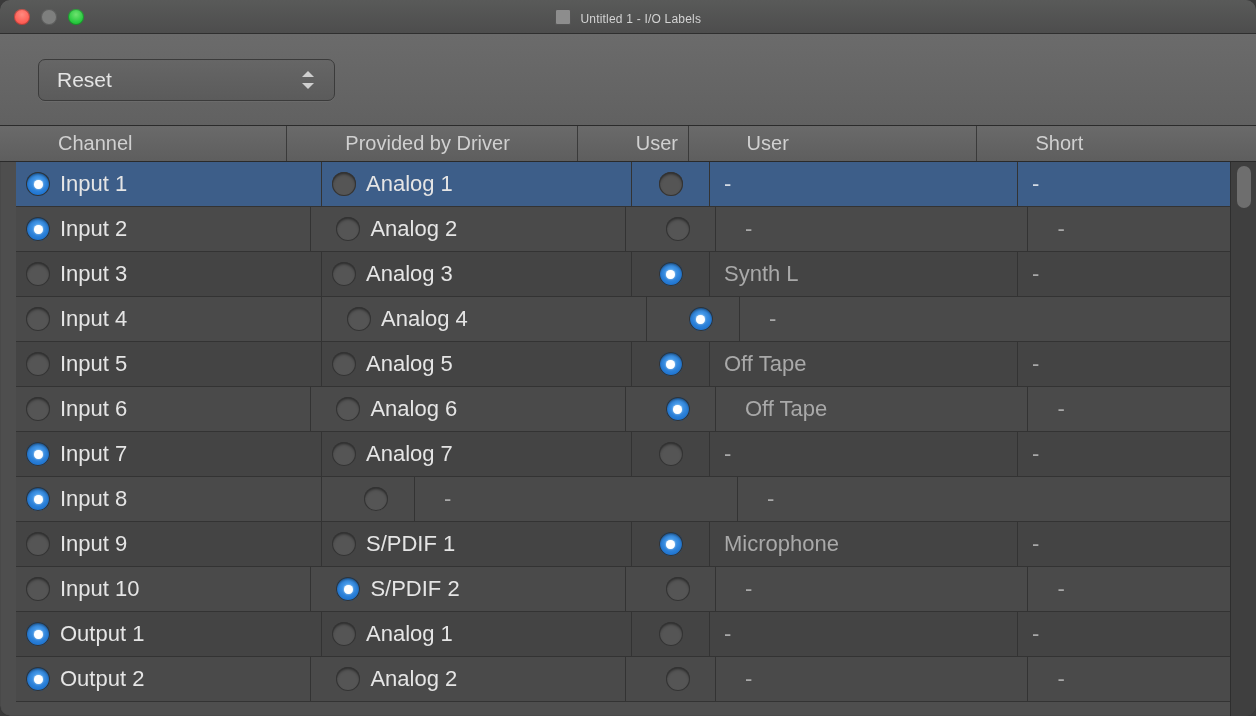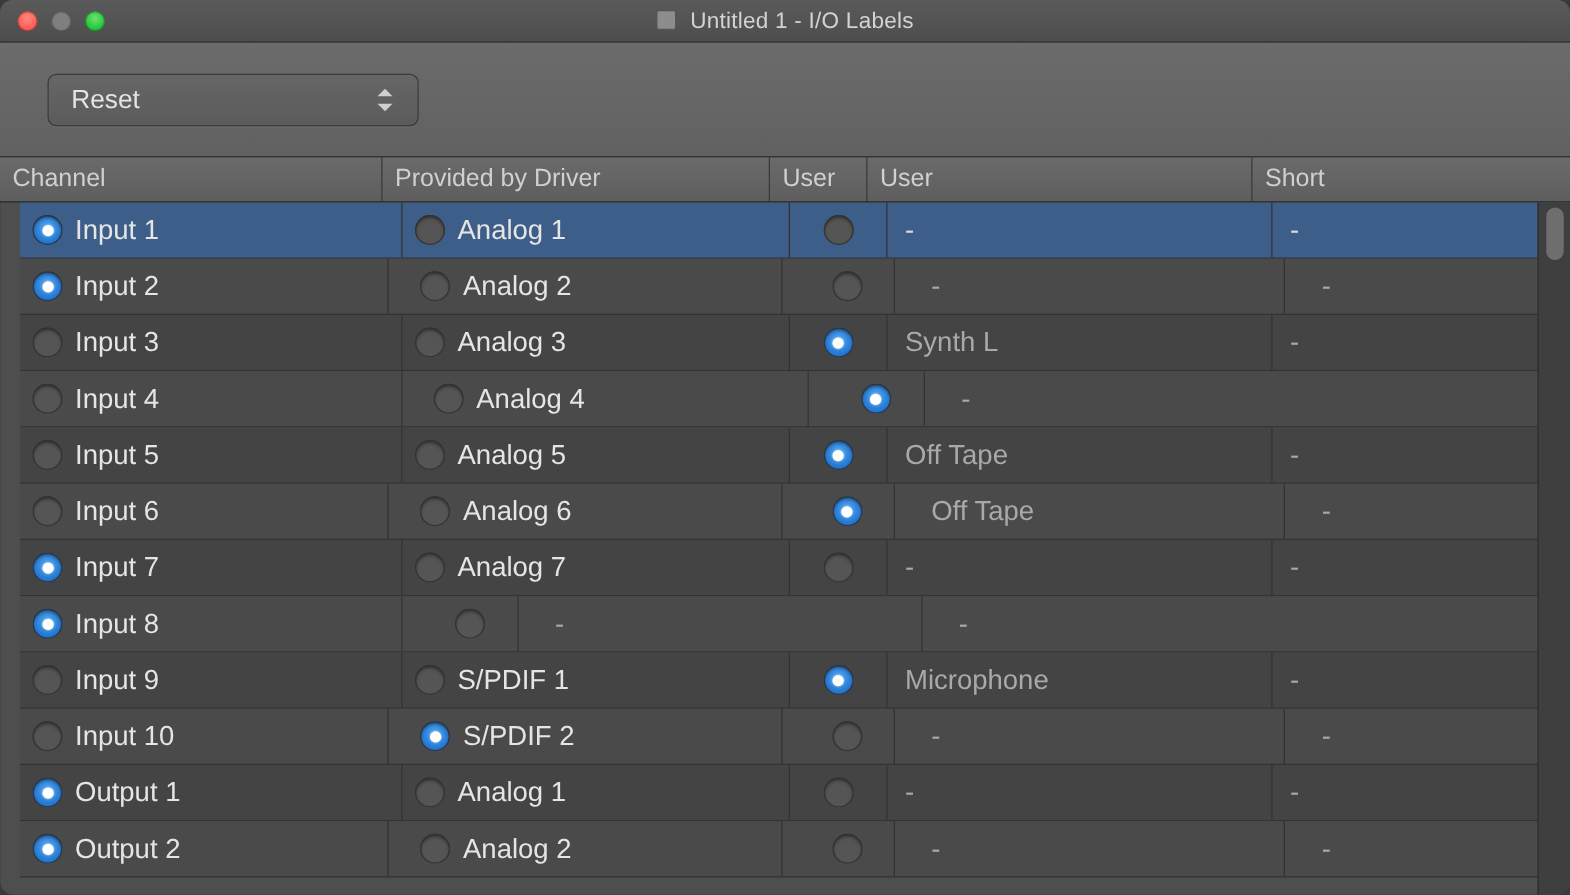--- a/index.html
+++ b/index.html
@@ -5,33 +5,33 @@
     * { margin: 0; padding: 0; box-sizing: border-box; font-family: -apple-system, "Helvetica Neue", Arial, sans-serif; }
     body { width: 1256px; height: 716px; background: #3a3a3a; overflow: hidden; user-select: none; }
     .window { width: 1256px; height: 716px; background: #4e4e4e; border-radius: 10px; overflow: hidden; display: flex; flex-direction: column; box-shadow: 0 0 1px rgba(0,0,0,0.6) inset; }
 
     .titlebar { height: 34px; background: linear-gradient(to bottom, #595a59 0%, #4d4d4d 100%); display: flex; align-items: center; position: relative; border-bottom: 1px solid #2f2f2f; }
     .traffic { display: flex; gap: 11px; padding-left: 14px; }
     .tl { width: 16px; height: 16px; border-radius: 50%; box-shadow: inset 0 0 0 1px rgba(0,0,0,0.25); }
     .tl.close { background: radial-gradient(circle at 50% 35%, #ff8a7f 0%, #ff5f56 60%, #e0443e 100%); }
     .tl.min   { background: #7e7f7e; }
     .tl.zoom  { background: radial-gradient(circle at 50% 35%, #6ee26f 0%, #27c93f 60%, #1aab29 100%); }
-    .titlewrap { position: absolute; left: 0; right: 0; text-align: center; font-size: 18px; color: #d3d3d3; font-weight: 400; letter-spacing: 0.2px; }
+    .titlewrap { position: absolute; left: 0; right: 0; text-align: center; font-size: 12px; color: #d3d3d3; font-weight: 400; letter-spacing: 0.2px; }
     .titlewrap .doc-icon { display:inline-block; width:16px; height:16px; background:#8d8d8d; border:1px solid #555; border-radius:2px; position:relative; top:2px; margin-right:6px; }
 
     .toolbar { height: 92px; background: linear-gradient(to bottom, #6b6b6b 0%, #616161 100%); display:flex; align-items:center; padding-left: 38px; border-bottom: 1px solid #2b2b2b; }
     .reset-select { display:flex; align-items:center; justify-content:space-between; width: 297px; height: 42px; background: linear-gradient(to bottom, #666 0%, #5b5b5b 100%); border:1px solid #3b3b3b; border-radius:7px; padding:0 14px 0 18px; box-shadow: 0 1px 0 rgba(255,255,255,0.05); cursor:pointer; }
     .reset-select span { color: #e4e4e4; font-size: 21px; }
     .chev { width:18px; height:18px; position:relative; }
     .chev::before, .chev::after { content:""; position:absolute; left:0; width:0; height:0; border-left:6px solid transparent; border-right:6px solid transparent; }
     .chev::before { top:0; border-bottom:6px solid #cfcfcf; }
     .chev::after  { bottom:0; border-top:6px solid #cfcfcf; }
 
     .headers { display:flex; height:36px; background: linear-gradient(to bottom, #6a6a6a 0%, #5e5e5e 100%); border-bottom:1px solid #2a2a2a; }
-    .headers > div { color:#d0d0d0; font-size:20px; display:flex; align-items:center; padding-left:10px; border-right:1px solid #3a3a3a; }
+    .headers > div { color:#d0d0d0; font-size:20px; display:flex; align-items:center; padding-left:10px; border-right:1px solid #3a3a3a;margin-left:48px; }
     .c-ch     { width: 306px; }
     .c-driver { width: 310px; }
     .c-user   { width:  78px; }
     .c-long   { width: 308px; }
     .c-short  { width: 220px; border-right:none !important; }
     .c-scroll { flex:1; border-right:none !important; }
 
     .tablewrap { flex:1; position:relative; overflow:hidden; }
     .rows { position:absolute; left:0; top:0; right:0; }
     .row { display:flex; height: 45px; align-items:center; font-size:22px; color:#e5e5e5; background:#444444; border-bottom:1px solid #333;margin-left:16px; }

